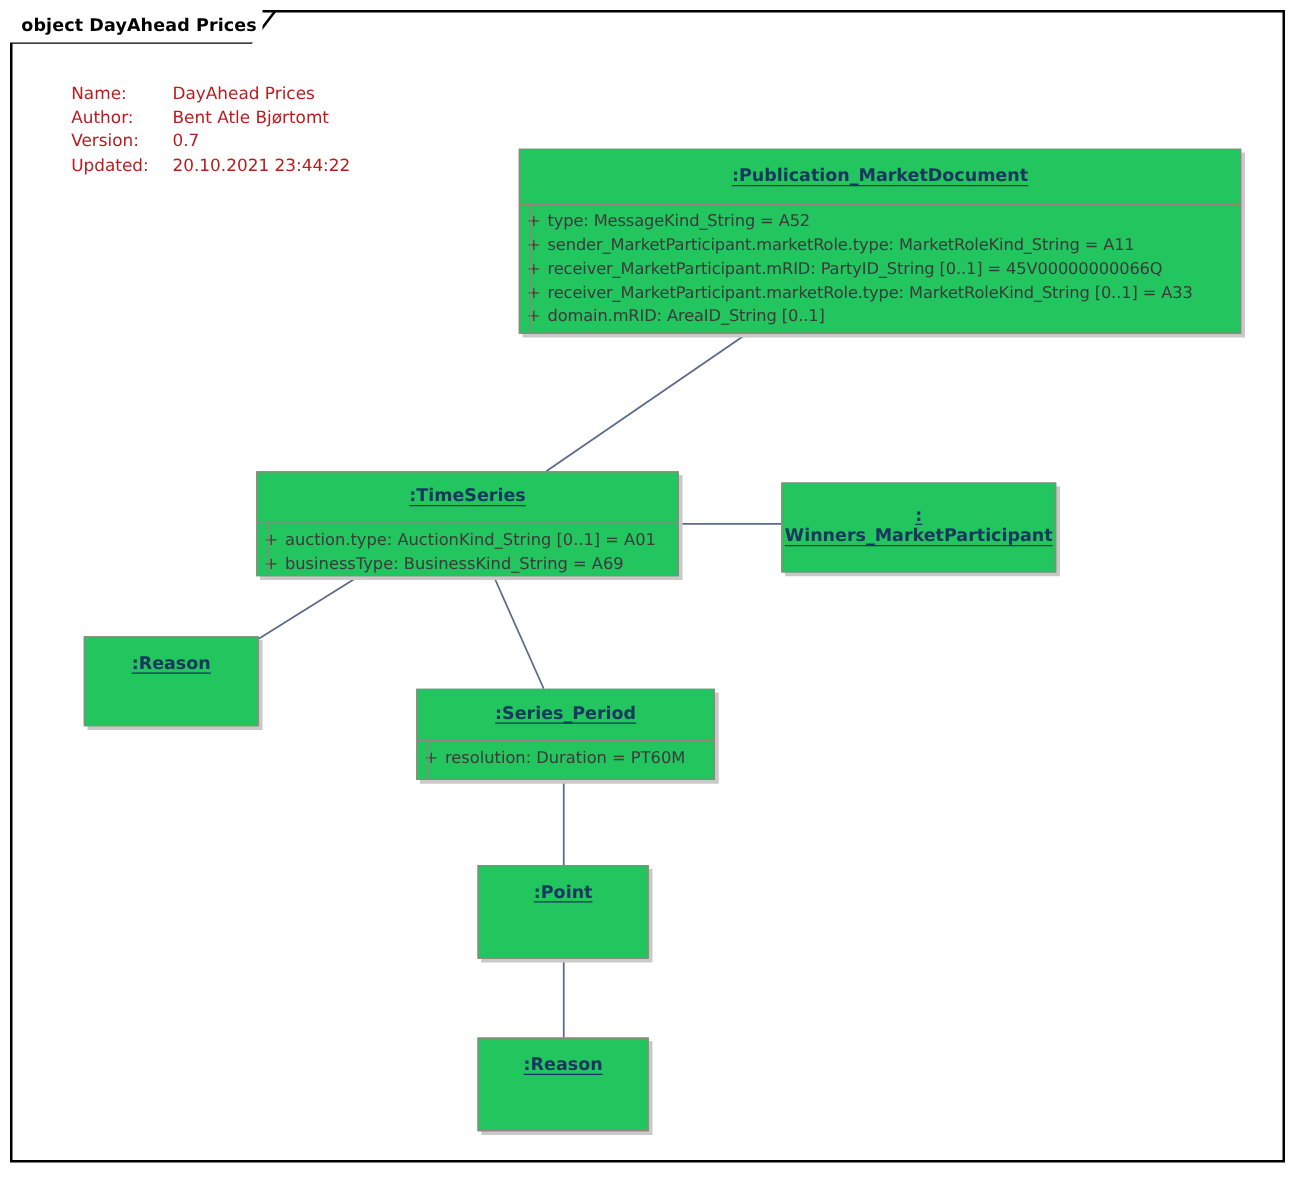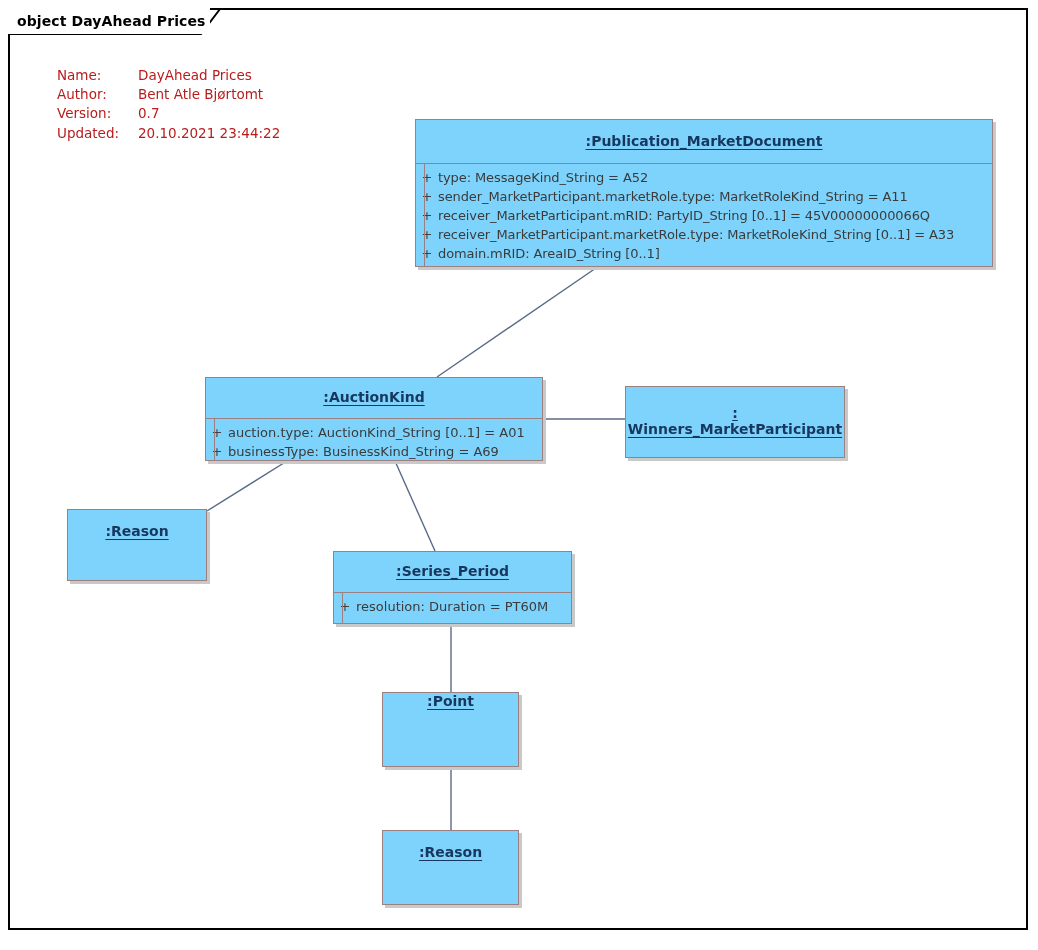--- a/index.html
+++ b/index.html
@@ -93,21 +93,21 @@
     width: 1038px;
     height: 950px;
     z-index: 1;
     pointer-events: none;
   }
 
   
   .obj {
     position: absolute;
     box-sizing: border-box;
-    background: #7dd3fc;
+    background: #22c55e;
     border: 1px solid #9c7f80;
     box-shadow: 3px 3px 0 0 #c9c9c9;
     z-index: 2;
   }
   .obj .title-cmp {
     box-sizing: border-box;
     display: flex;
     align-items: center;
     justify-content: center;
     text-align: center;
@@ -170,21 +170,21 @@
   #box-winners .title-cmp { height: 100%; flex-direction: column; justify-content: center; }
 
   #box-reason1    { left: 67px; top: 509px; width: 140px; height: 72px; }
   #box-reason1 .title-cmp { height: 100%; align-items: flex-start; padding-top: 13px; }
 
   #box-sp         { left: 333px; top: 551px; width: 239px; height: 73px; }
   #box-sp .title-cmp  { height: 40px; }
   #box-sp .attr-cmp   { height: 32px; }
 
   #box-point      { left: 382px; top: 692px; width: 137px; height: 75px; }
-  #box-point .title-cmp { height: 100%; align-items: flex-start; }
+  #box-point .title-cmp { height: 100%; align-items: flex-start; padding-top: 13px; }
 
   #box-reason2    { left: 382px; top: 830px; width: 137px; height: 75px; }
   #box-reason2 .title-cmp { height: 100%; align-items: flex-start; padding-top: 13px; }
 
   .colon-line {
     display: block;
     font-size: 14px;
     font-weight: bold;
     color: #17375e;
     text-decoration: underline;
@@ -264,21 +264,21 @@
       </div>
       <div class="attr">
         <span class="vis">+</span>
         <span class="sig">domain.mRID: AreaID_String [0..1]</span>
       </div>
     </div>
   </div>
 
   <div class="obj" id="box-ts">
     <div class="title-cmp">
-      <span class="oname">:AuctionKind</span>
+      <span class="oname">:TimeSeries</span>
     </div>
     <div class="attr-cmp">
       <div class="attr">
         <span class="vis">+</span>
         <span class="sig">auction.type: AuctionKind_String [0..1] = A01</span>
       </div>
       <div class="attr">
         <span class="vis">+</span>
         <span class="sig">businessType: BusinessKind_String = A69</span>
       </div>

